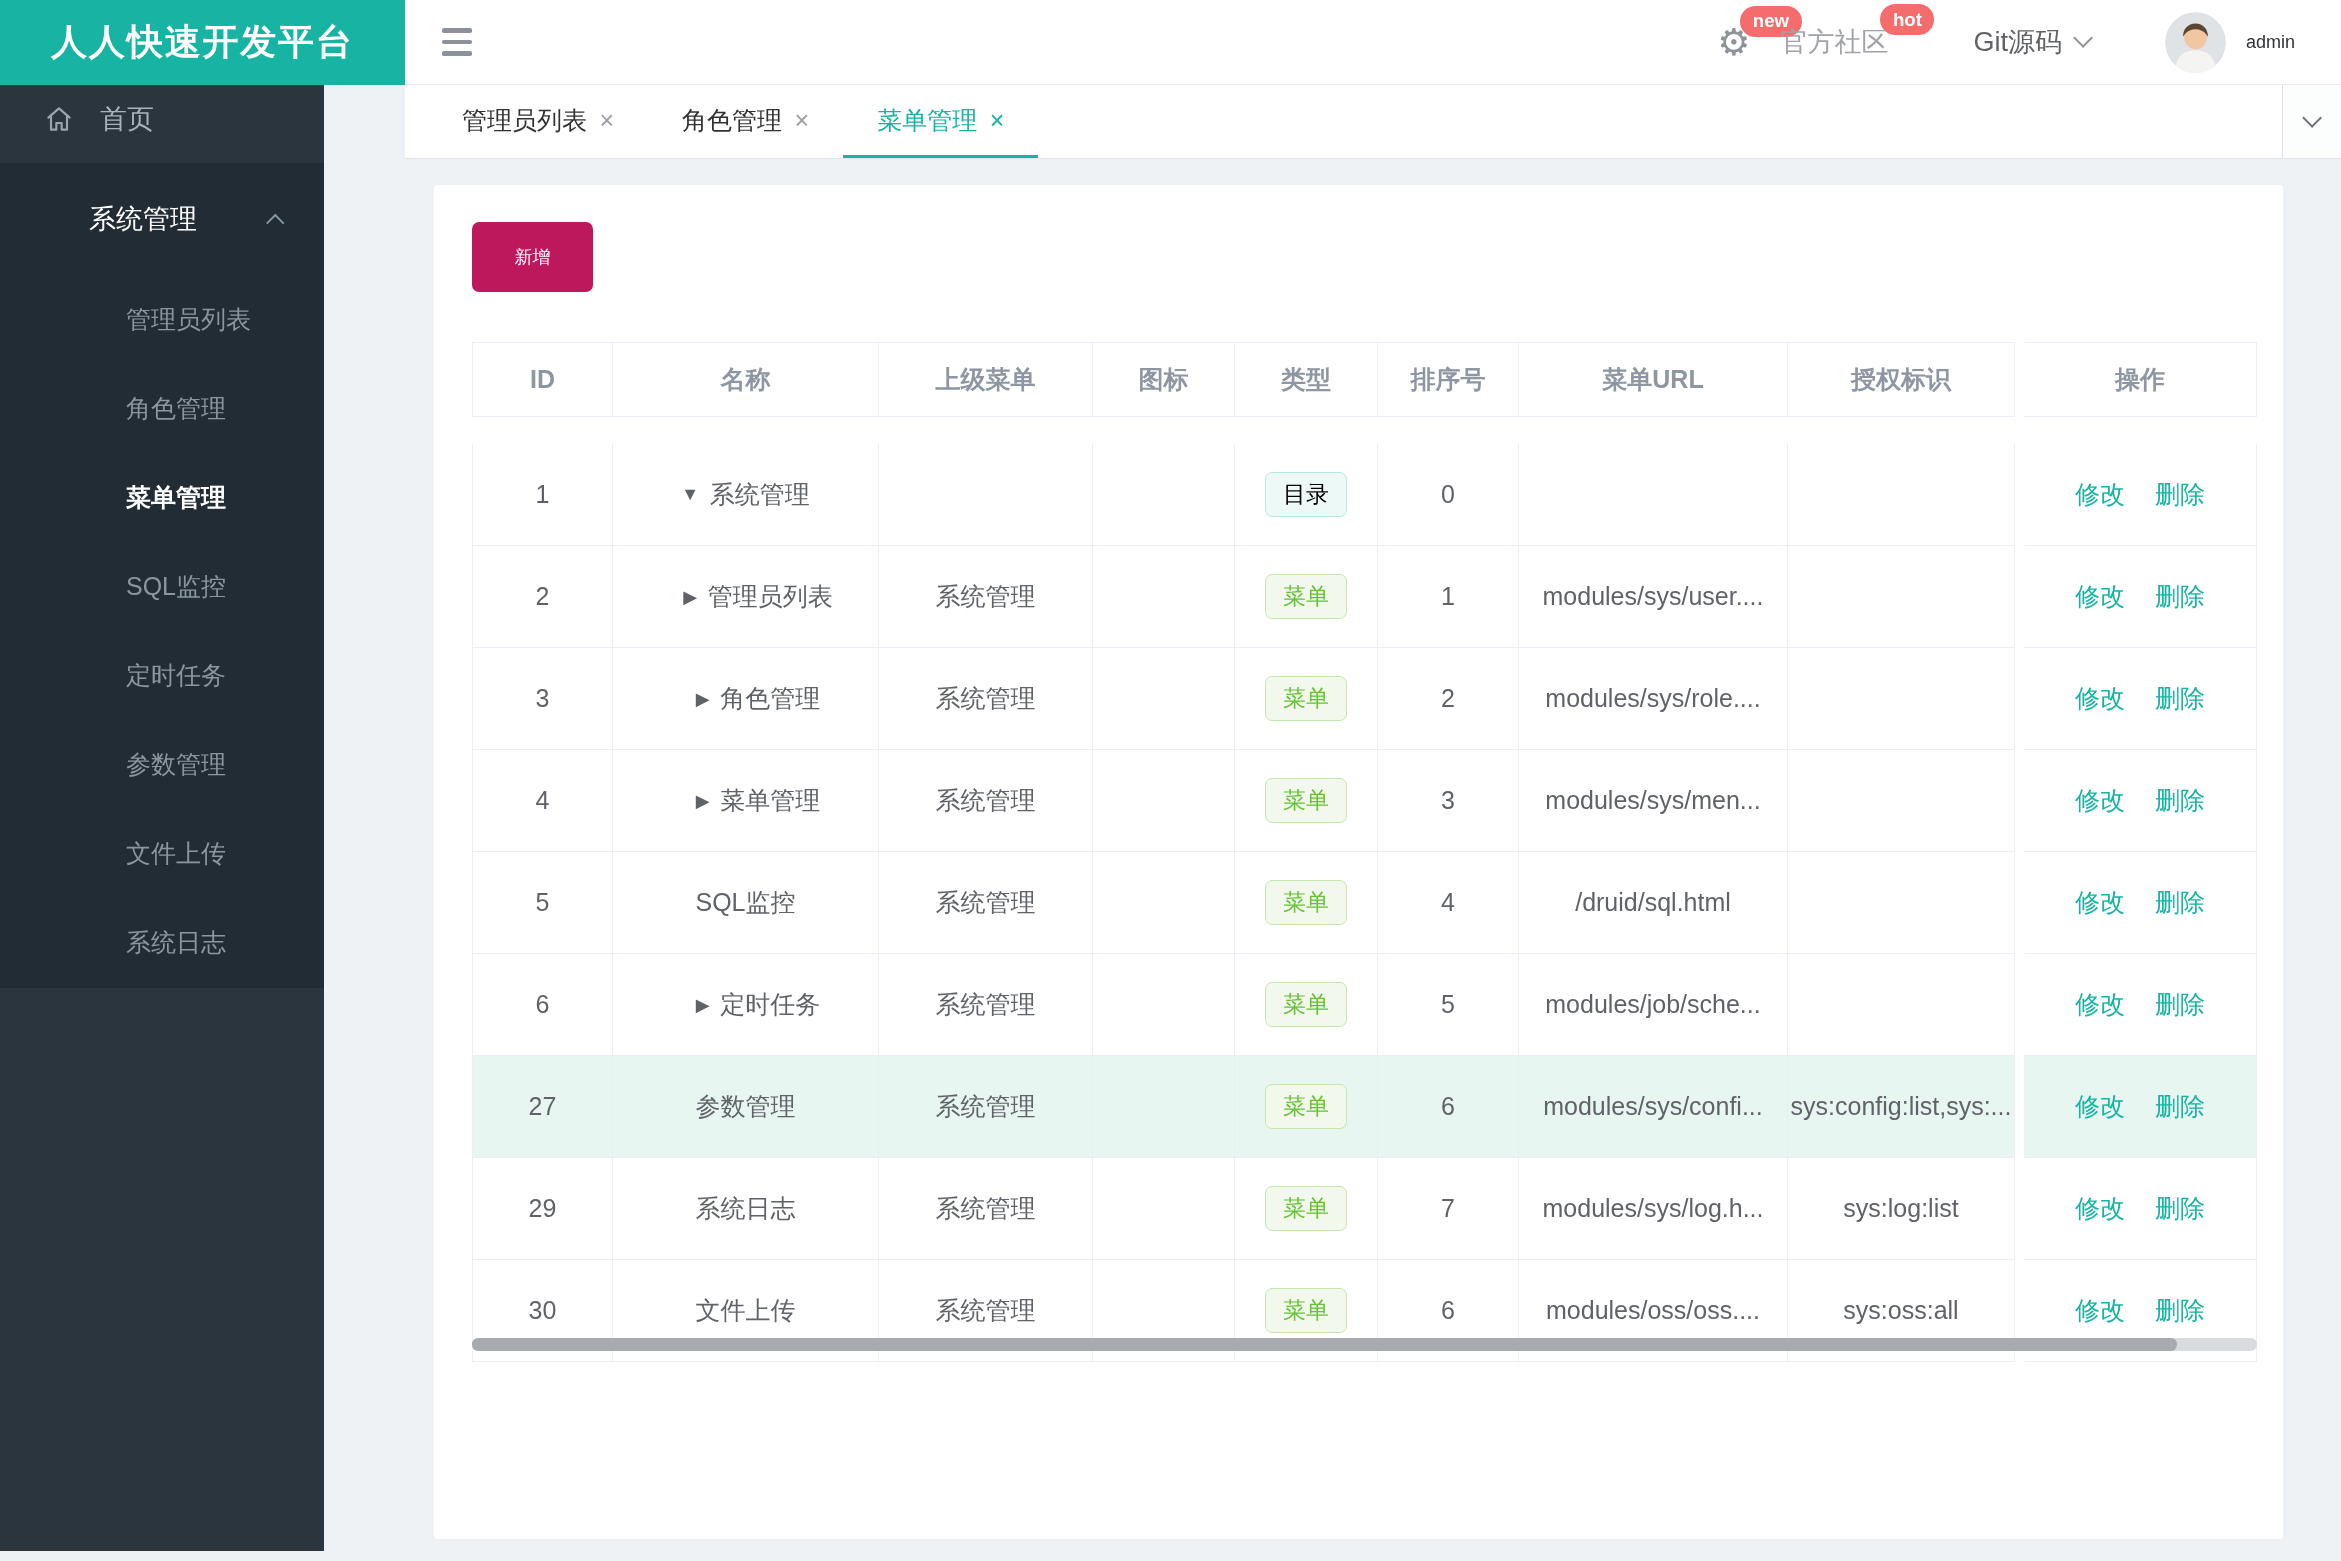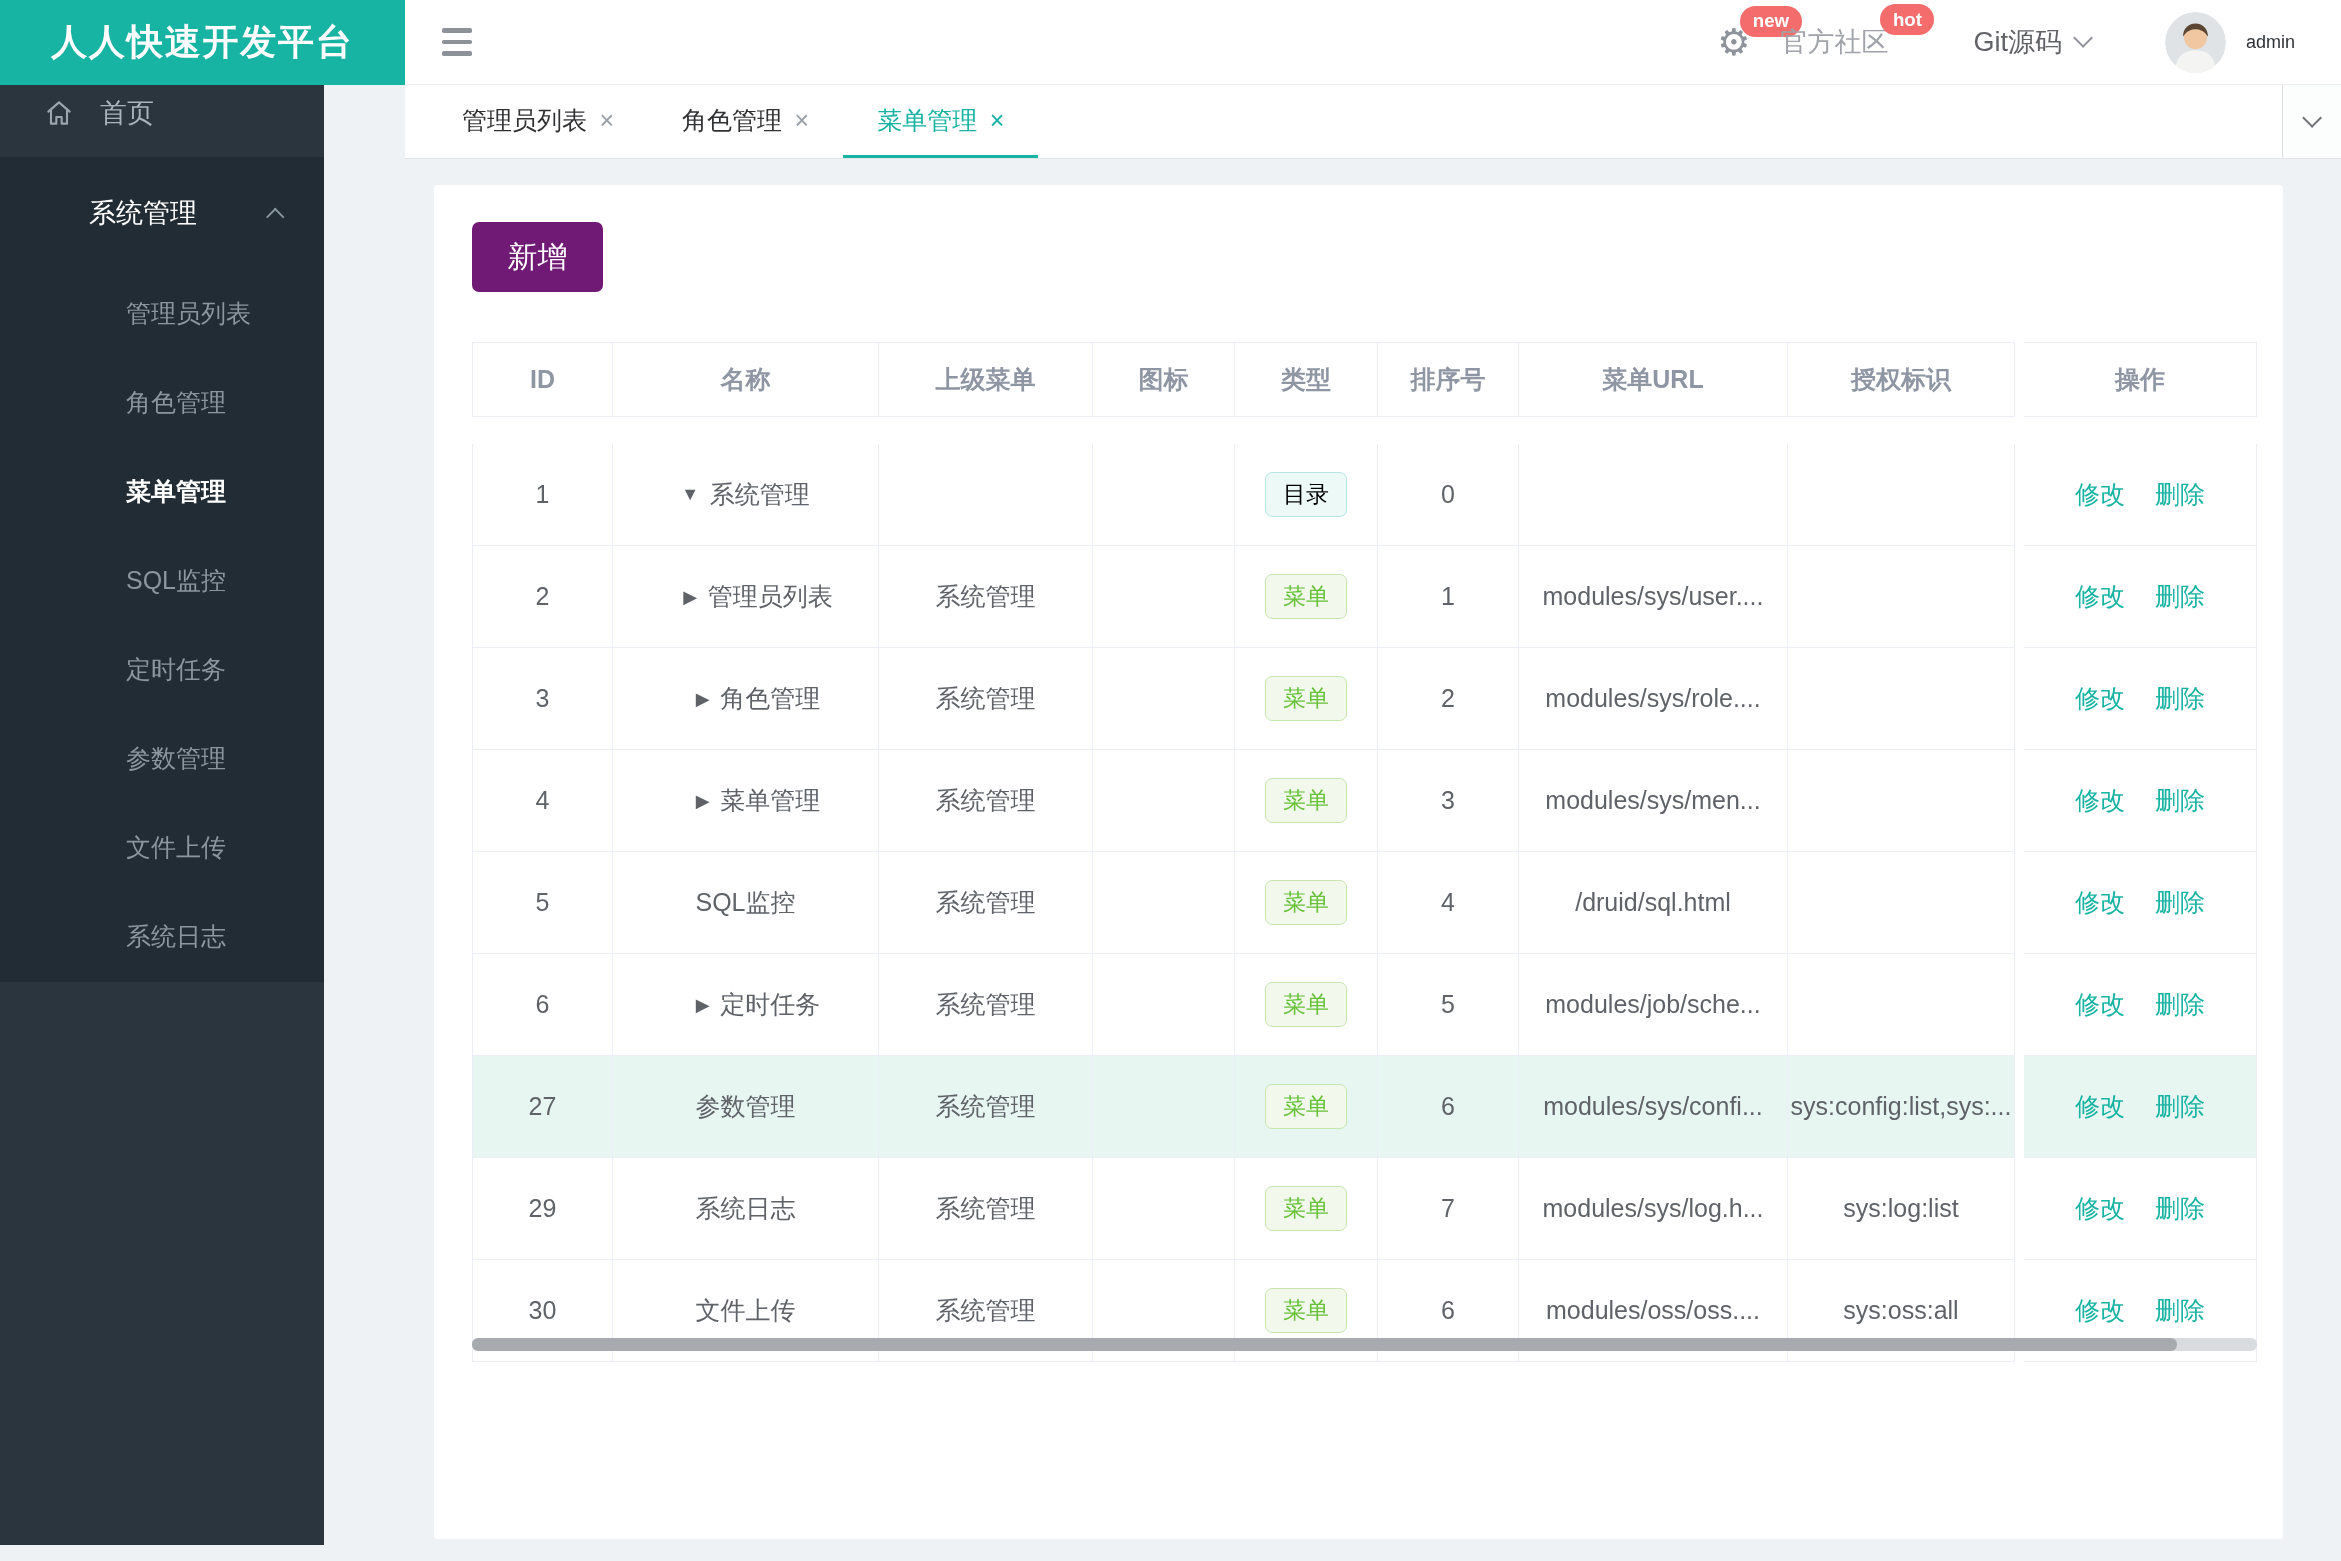--- a/index.html
+++ b/index.html
@@ -22,21 +22,21 @@
     font-size:18.7px; line-height:1; padding:6.2px 12.5px; border-radius:890px; font-weight:bold; }
   .community { margin-left:21px; font-size:27px; color:#a0a3a9; }
   .community .pill { left:auto; right:-46px; top:-19.6px; }
   .git { margin-left:85px; font-size:27px; color:#606266; display:flex; align-items:center; gap:14.2px; }
   .chev-down { width:14.2px; height:14.2px; border-right:2.7px solid #909399; border-bottom:2.7px solid #909399;
     transform:rotate(45deg); margin-top:-7.1px; }
   .avatar { margin-left:75px; width:61px; height:61px; border-radius:50%; overflow:hidden; flex:0 0 auto; }
   .admin-name { margin-left:19.6px; font-size:18px; color:#2f3337; }
 
   
-  .sidebar { position:absolute; left:0; top:68px; width:324px; height:1477px; background:#2b353d; }
+  .sidebar { position:absolute; left:0; top:74px; width:324px; height:1477px; background:#2b353d; }
   .side-home { height:89px; display:flex; align-items:center; padding-left:43px; gap:25px;
     color:#a9b3bb; font-size:27px; cursor:pointer; }
   .side-home svg { width:32px; height:32px; }
   .submenu-block { background:#222c34; height:825px; }
   .group-title { height:112px; display:flex; align-items:center; padding:0 43px 0 89px;
     color:#ffffff; font-size:27px; cursor:pointer; }
   .group-title .chev-up { margin-left:auto; width:12.5px; height:12.5px;
     border-right:2.7px solid #8a97a0; border-bottom:2.7px solid #8a97a0; transform:rotate(-135deg); margin-top:9px; }
   .side-item { height:89px; display:flex; align-items:center; padding-left:126px;
     color:#8b969e; font-size:25px; cursor:pointer; }
@@ -50,22 +50,22 @@
   .tab .close { font-size:25px; color:#9aa0a6; }
   .tab.active { color:#17b3a3; border-bottom-color:#17b3a3; }
   .tab.active .close { color:#17b3a3; }
   .tab-arrow-box { position:absolute; right:0; top:0; width:60px; height:73px; background:#fcfdfd;
     border-left:0.9px solid #dcdfe6; display:flex; align-items:center; justify-content:center; cursor:pointer; }
   .tab-arrow-box .chev-down { border-color:#6f7479; }
 
   
   .content { position:absolute; left:405px; top:159px; width:1937px; height:1403px; background:#eff2f4; }
   .card { position:absolute; left:29px; top:26px; width:1849px; height:1354px; background:#fff; border-radius:3.6px; }
-  .btn-add { position:absolute; left:38px; top:37px; width:131px; height:70px; background:#701a75;
-    border:none; border-radius:7.1px; color:#fff; font-size:30px; cursor:pointer;
+  .btn-add { position:absolute; left:38px; top:37px; width:121px; height:70px; background:#be185d;
+    border:none; border-radius:7.1px; color:#fff; font-size:18px; cursor:pointer;
     font-family:"Liberation Sans", sans-serif; }
 
   
   .menu-table { position:absolute; left:38px; top:157px; width:1785px; display:grid;
     grid-template-columns:141px 266px 214px 142px 143px 141px 269px 227px 9px 233px;
     grid-auto-rows:102px; }
   .menu-table .cell { display:flex; align-items:center; justify-content:center;
     font-size:25px; color:#5f6368; background:#fff;
     border-right:0.9px solid #ebeef5; border-bottom:0.9px solid #ebeef5; overflow:hidden; white-space:nowrap; }
   .menu-table .cell.c0 { border-left:0.9px solid #ebeef5; }

